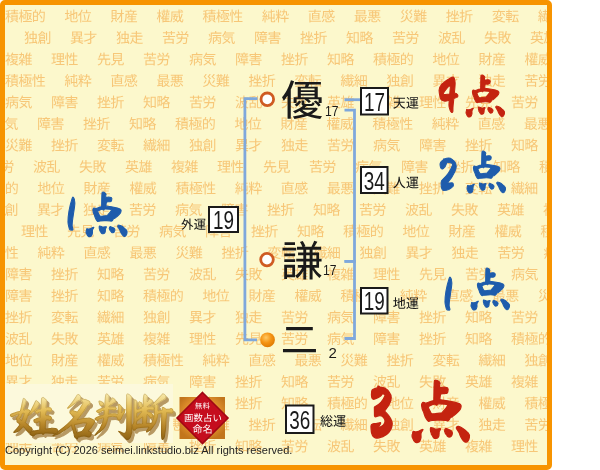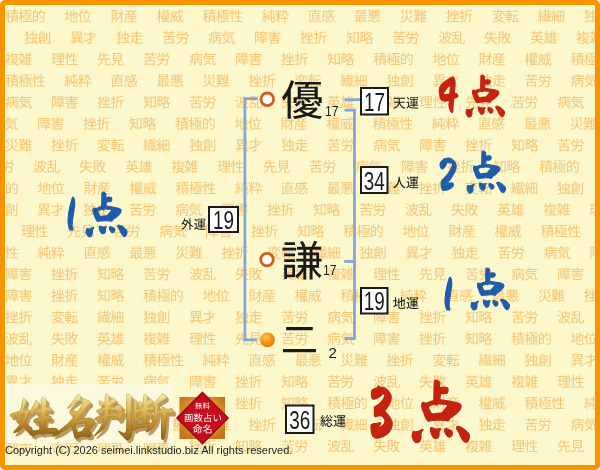--- a/index.html
+++ b/index.html
@@ -1,18 +1,18 @@
 <!DOCTYPE html>
 <html><head><meta charset="utf-8"><style>
 html,body{margin:0;padding:0;background:#fff;}
 *{box-sizing:border-box;}
 body{font-family:"Liberation Sans",sans-serif;}
 </style></head><body>
 
-<div style="position:relative;width:600px;height:470px;border:5px solid #F79400;border-radius:5px;background:#FCF8CC;overflow:hidden;">
+<div style="position:relative;width:552px;height:470px;border:5px solid #F79400;border-radius:5px;background:#FCF8CC;overflow:hidden;">
 <svg width="590" height="460" viewBox="5 5 590 460" style="position:absolute;left:0;top:0;">
 <defs>
 <path id="n0" d="M228 180Q226 193 224 211Q222 230 221 248Q220 267 219 280Q218 312 219 350Q219 389 221 431Q223 473 226 513Q234 595 252 657Q270 719 297 753Q323 787 359 787Q377 787 395 769Q413 752 429 722Q445 693 458 657Q471 620 480 584L548 662Q518 747 487 797Q456 847 424 869Q392 891 357 891Q309 891 265 856Q220 821 188 743Q155 665 141 536Q137 491 134 441Q132 390 131 344Q130 297 130 269Q130 251 129 223Q128 196 124 178ZM746 207Q773 241 798 287Q822 333 843 385Q864 437 880 493Q897 548 908 602Q918 657 923 707L836 742Q830 675 815 604Q801 534 779 466Q757 399 728 339Q698 280 662 236Z"></path>
 <path id="n1" d="M38 318H563V392H38ZM126 827H486V899H126ZM482 46 543 109Q481 130 403 146Q324 163 240 174Q156 186 78 194Q75 180 68 161Q61 142 54 129Q111 122 171 114Q231 106 288 95Q345 84 395 72Q445 60 482 46ZM608 52H688V813Q688 852 695 862Q703 873 730 873Q736 873 751 873Q767 873 785 873Q804 873 820 873Q835 873 843 873Q861 873 870 857Q879 841 883 801Q887 760 889 685Q904 696 925 706Q946 716 963 720Q959 804 949 854Q939 904 915 926Q892 948 849 948Q842 948 824 948Q805 948 784 948Q762 948 744 948Q726 948 720 948Q676 948 652 936Q627 925 618 895Q608 866 608 812ZM90 554H524V935H445V627H165V941H90ZM265 123H345V604H265Z"></path>
 <path id="n2" d="M141 181H860V268H141ZM56 773H945V864H56Z"></path>
 <path id="n3" d="M444 68H535Q533 108 528 173Q523 237 509 317Q496 397 468 485Q440 572 393 657Q346 743 274 819Q201 895 98 952Q88 937 69 920Q51 902 32 889Q134 836 204 765Q274 693 318 613Q363 532 388 450Q413 367 425 293Q436 219 439 160Q442 101 444 68ZM531 90Q532 107 535 148Q538 190 548 248Q558 307 577 376Q597 445 628 517Q660 590 707 658Q754 727 820 785Q886 844 974 884Q956 898 939 917Q922 936 912 953Q821 909 753 846Q685 784 637 710Q588 637 555 560Q523 483 503 409Q483 335 473 271Q463 208 459 162Q455 116 454 97Z"></path>
 <path id="n4" d="M588 51H669V279H588ZM331 233H941V311H331ZM412 387 484 375Q503 440 520 514Q536 589 548 658Q560 727 563 776L484 793Q481 743 471 673Q460 604 445 529Q430 453 412 387ZM773 366 860 381Q846 441 829 507Q812 573 794 638Q775 703 756 761Q737 820 720 867L648 850Q665 804 683 743Q701 683 718 617Q735 551 749 487Q763 422 773 366ZM306 838H966V915H306ZM274 42 350 66Q316 150 270 232Q225 314 172 386Q120 458 64 514Q60 504 52 489Q44 473 35 458Q26 442 19 433Q69 385 116 323Q164 260 204 188Q245 116 274 42ZM171 302 247 225 248 226V959H171Z"></path>
 <path id="n5" d="M322 83H943V144H322ZM433 281H829V321H433ZM433 363H829V404H433ZM391 194H868V471H792V240H465V471H391ZM293 446H961V582H887V497H364V582H293ZM422 525 475 555Q456 583 428 615Q400 646 366 667L316 626Q348 609 376 580Q404 552 422 525ZM482 522H548V584Q548 598 556 602Q563 606 588 606Q593 606 609 606Q625 606 645 606Q664 606 681 606Q699 606 706 606Q724 606 730 598Q736 591 738 563Q747 569 764 573Q780 578 792 581Q788 624 771 639Q755 654 716 654Q709 654 690 654Q671 654 648 654Q625 654 606 654Q587 654 580 654Q541 654 520 648Q498 643 490 628Q482 613 482 584ZM555 501 602 470Q631 485 660 507Q689 529 705 548L657 582Q642 564 612 540Q583 517 555 501ZM772 550 824 521Q856 546 889 578Q921 611 938 637L885 668Q868 642 836 609Q804 575 772 550ZM533 632 608 648Q559 701 489 747Q419 794 325 831Q317 819 304 804Q290 789 279 781Q367 751 432 711Q497 671 533 632ZM791 695H806L821 692L871 720Q807 814 665 875Q524 935 314 963Q308 950 296 933Q285 915 274 903Q474 881 608 830Q742 779 791 708ZM480 724Q524 774 599 810Q675 846 770 868Q866 889 973 898Q961 910 948 930Q935 949 928 965Q818 953 720 925Q622 898 543 854Q465 810 414 748ZM497 695H812V746H446ZM582 111 671 121Q660 150 649 177Q638 205 629 225L559 214Q566 189 573 161Q579 133 582 111ZM230 43 305 64Q277 151 238 237Q200 322 154 398Q108 474 59 533Q55 523 48 507Q41 491 32 475Q24 459 17 449Q60 399 100 334Q140 269 173 195Q207 120 230 43ZM149 293 224 218 226 220V961H149Z"></path>
 <path id="n6" d="M588 524H669V833Q669 855 677 862Q685 868 712 868Q719 868 735 868Q752 868 772 868Q791 868 809 868Q826 868 834 868Q853 868 862 858Q871 847 875 816Q878 784 880 720Q889 726 902 733Q915 740 930 745Q944 749 955 753Q950 829 939 871Q929 913 905 929Q882 945 841 945Q833 945 814 945Q795 945 772 945Q748 945 729 945Q710 945 703 945Q657 945 632 935Q607 925 597 901Q588 876 588 833ZM61 467H941V545H61ZM225 192H868V270H225ZM320 527H405Q398 603 381 669Q365 736 332 792Q299 847 243 892Q186 936 98 967Q93 956 84 943Q75 930 66 918Q56 906 46 897Q128 872 179 835Q231 798 259 750Q288 702 301 646Q314 590 320 527ZM242 61 324 78Q309 135 286 197Q264 260 234 318Q205 376 170 421Q161 414 148 407Q136 400 123 393Q110 387 100 383Q134 341 162 285Q189 230 210 171Q230 113 242 61ZM459 39H541V492H459Z"></path>
 <path id="n7" d="M227 231H469V289H227ZM217 858H528V919H217ZM171 456H504V509H171ZM137 342H208V504Q208 551 203 607Q198 664 186 722Q173 781 149 837Q125 892 87 939Q82 931 71 921Q61 912 51 903Q40 893 32 889Q79 832 101 764Q123 696 130 628Q137 560 137 502ZM177 342H537V625H175V565H464V401H177ZM188 684H553V953H481V745H258V959H188ZM617 159H694V715H617ZM841 58H920V856Q920 896 909 916Q899 936 875 946Q850 956 808 959Q766 962 698 961Q697 950 692 936Q687 921 682 906Q676 891 670 880Q721 881 761 881Q802 882 815 881Q829 881 835 875Q841 870 841 856ZM294 48H339V66H364V89Q321 150 252 223Q183 296 82 361Q78 352 69 341Q60 330 50 320Q40 310 32 305Q94 268 144 224Q194 180 232 135Q270 90 294 48ZM310 48H368Q405 76 446 110Q488 144 525 177Q562 210 587 237L534 298Q511 271 476 237Q440 202 401 167Q361 132 325 106H310Z"></path>

